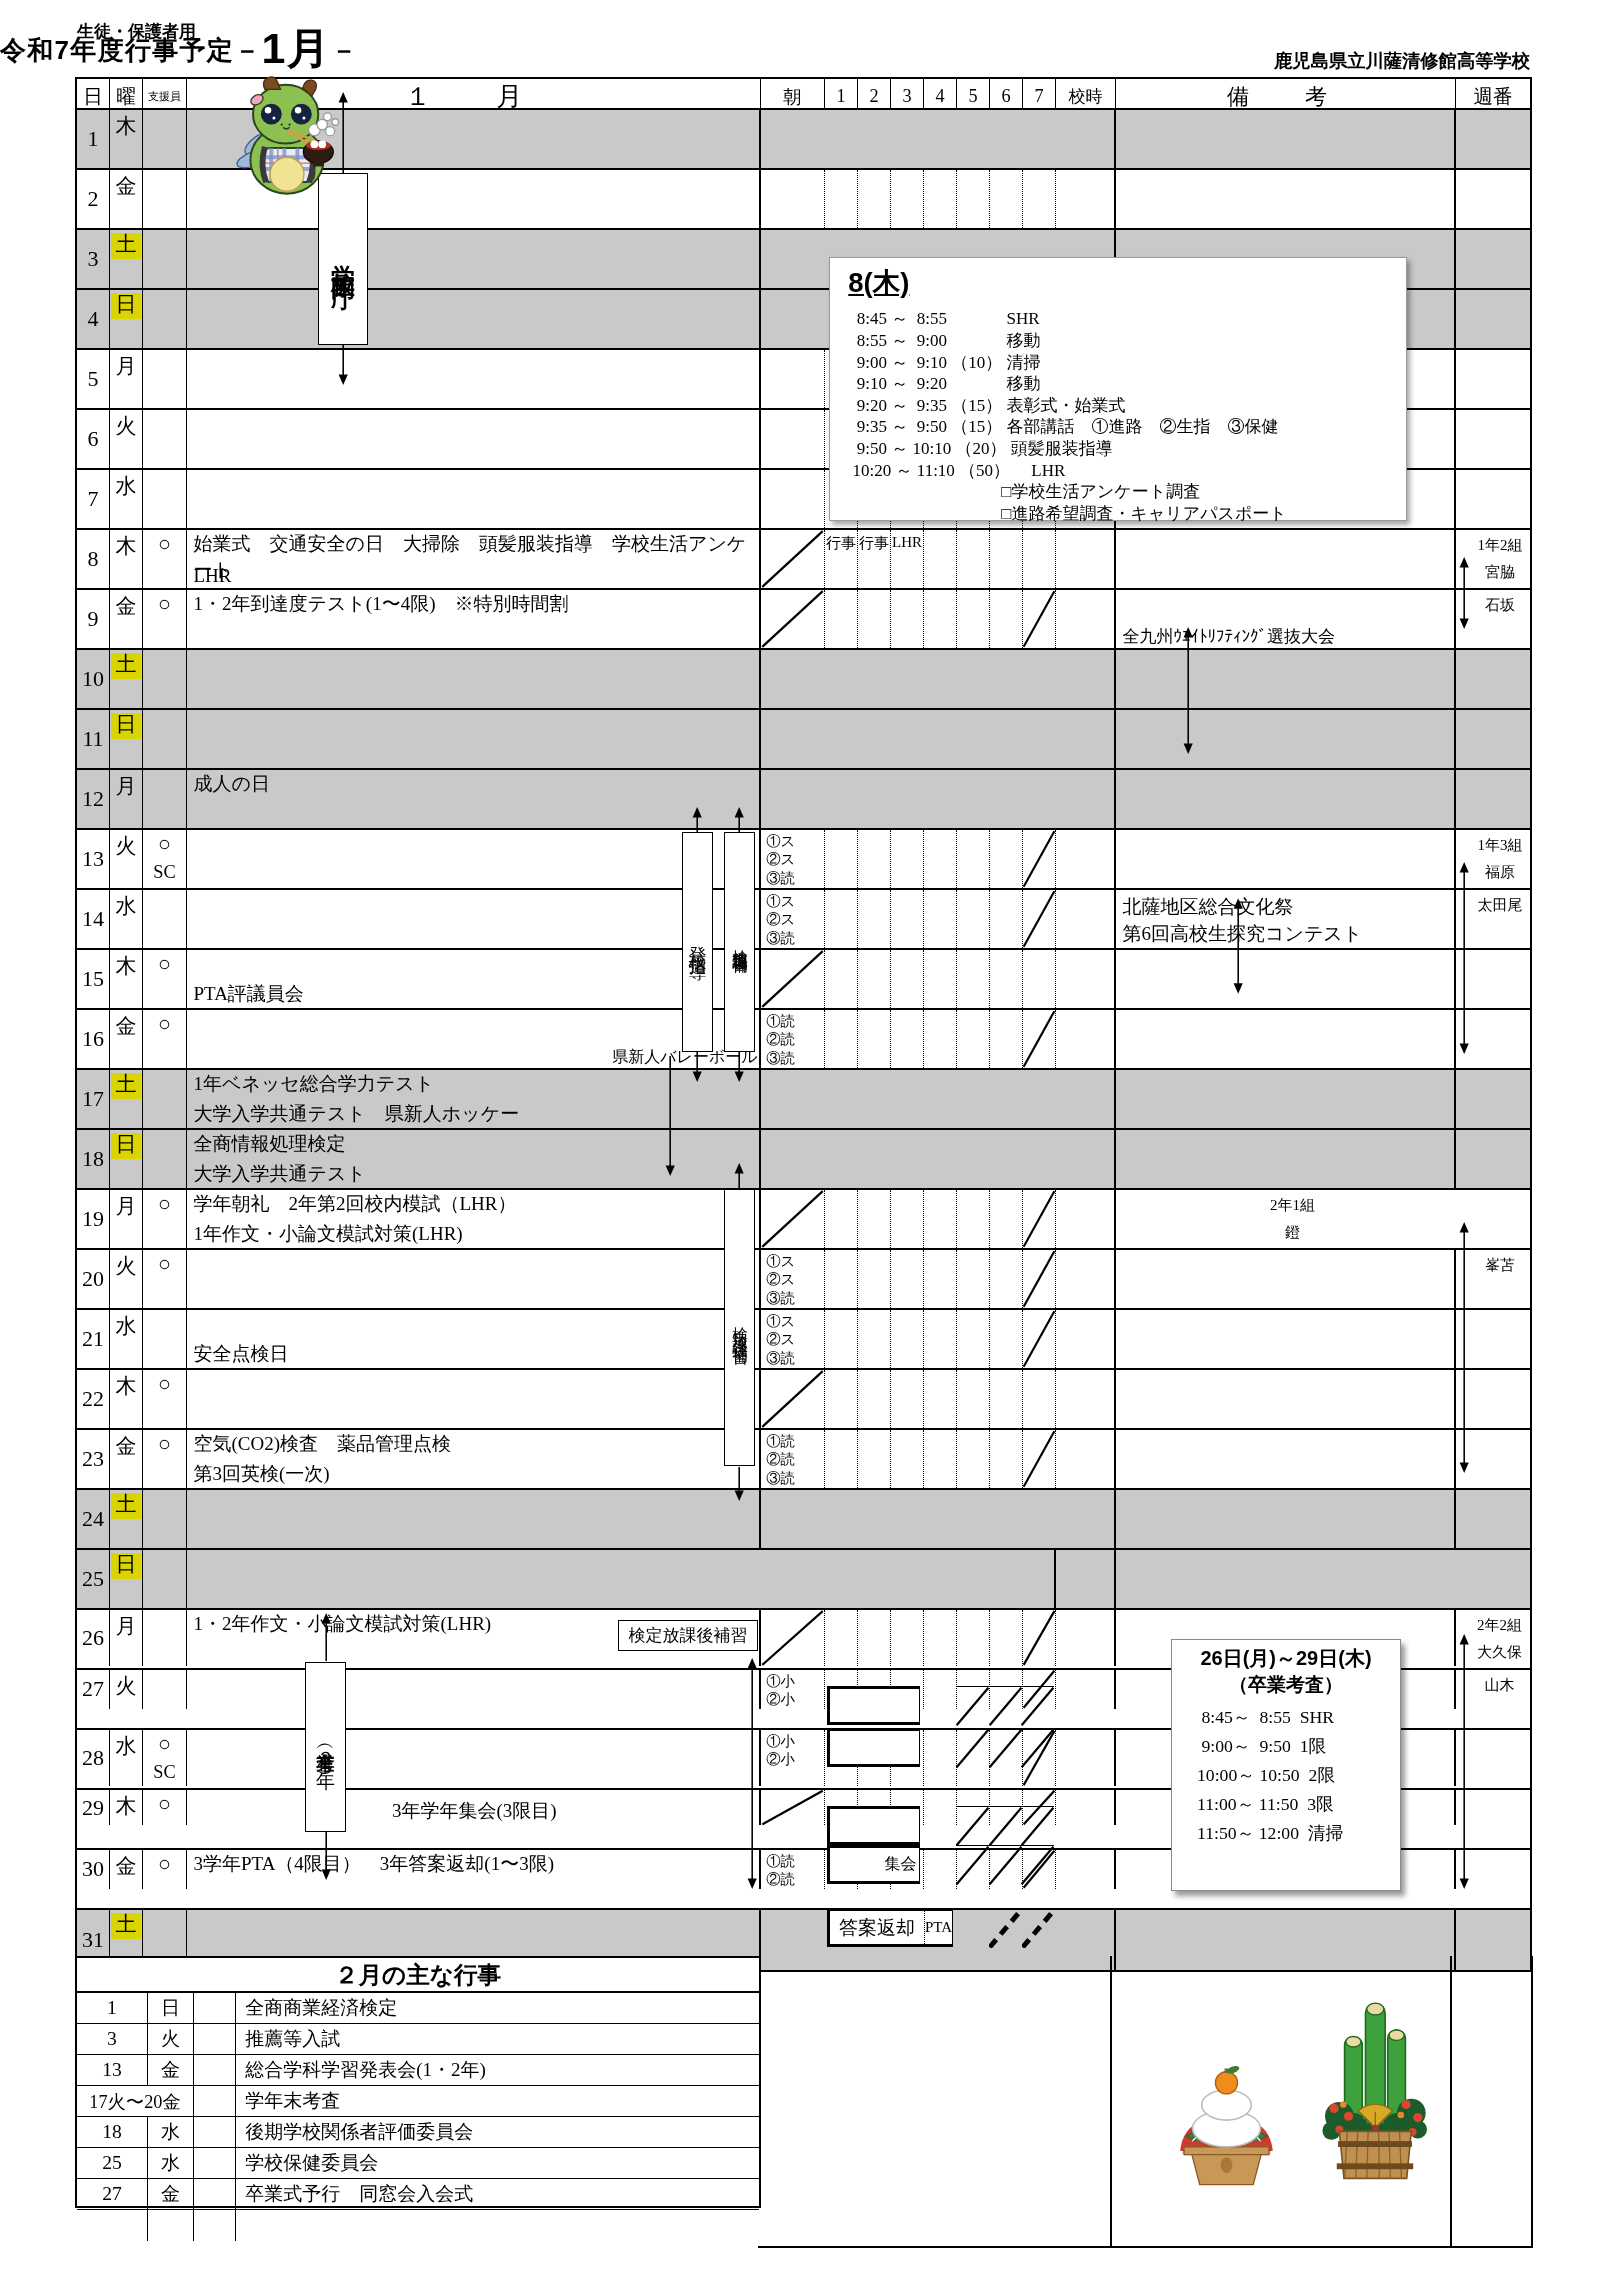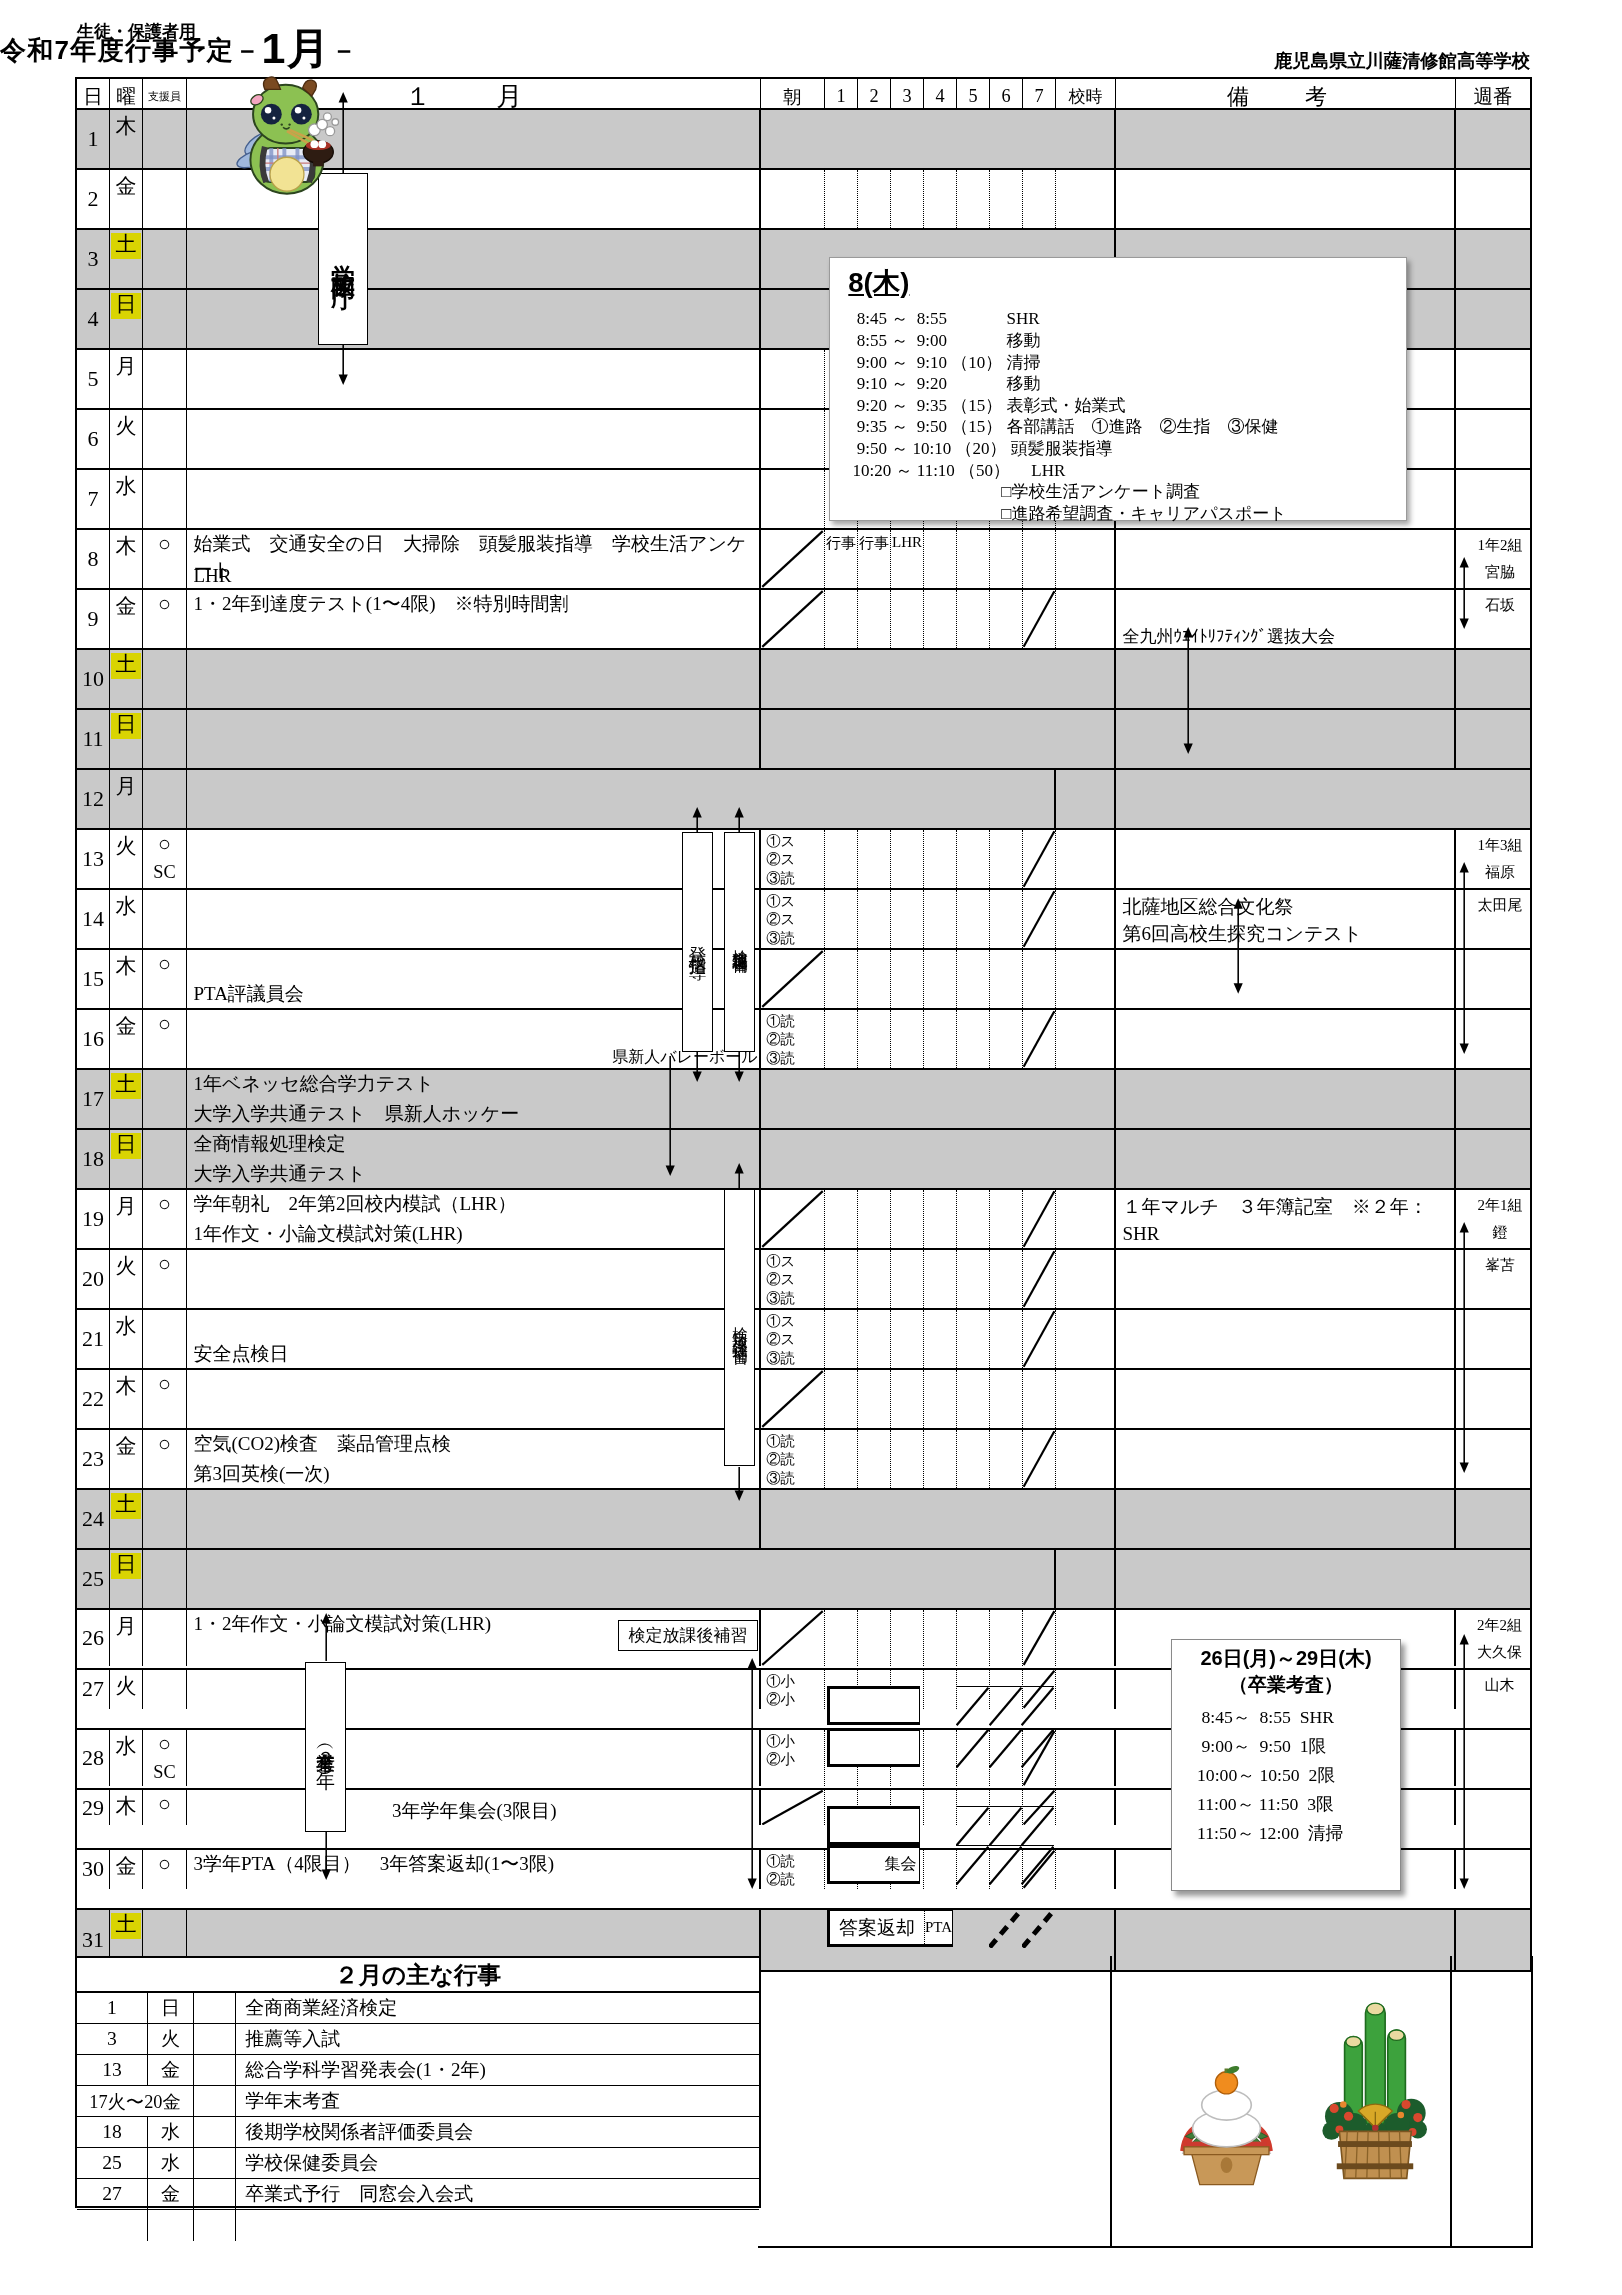--- a/index.html
+++ b/index.html
@@ -329,20 +329,23 @@
         <div class="c-p dot"></div>
         <div class="c-p dot"></div>
         <div class="bthick"></div>
         <div class="c-rem bthick"></div>
         <div class="c-wk"></div>
       </div>
       <div class="tr gray">
         <div class="c-day">12</div>
         <div class="c-wd"><span>月</span></div>
         <div class="c-sup"></div>
+        <div class="c-ev bthick">
+          <div class="l1">成人の日</div>
+        </div>
         <div class="c-m dot"></div>
         <div class="c-p dot"></div>
         <div class="c-p dot"></div>
         <div class="c-p dot"></div>
         <div class="c-p dot"></div>
         <div class="c-p dot"></div>
         <div class="c-p dot"></div>
         <div class="c-p dot"></div>
         <div class="bthick"></div>
         <div class="c-rem bthick"></div>
@@ -526,25 +529,20 @@
         <div class="c-p dot"></div>
         <div class="c-p dot"></div>
         <div class="c-p dot"></div>
         <div class="c-p dot"></div>
         <div class="c-p dot">
           <svg class="slashsvg" viewBox="0 0 100 100" preserveAspectRatio="none">
             <line x1="2" y1="98" x2="98" y2="2" stroke="#000" vector-effect="non-scaling-stroke" stroke-width="2.2"></line>
           </svg>
         </div>
         <div class="bthick"></div>
-        <div class="c-rem bthick">
-          <div>
-            <div>１年マルチ　３年簿記室　※２年：SHR</div>
-          </div>
-        </div>
         <div class="c-wk">
           <div>2年1組</div>
           <div>鐙</div>
         </div>
       </div>
       <div class="tr">
         <div class="c-day">20</div>
         <div class="c-wd"><span>火</span></div>
         <div class="c-sup">
           <div>○</div>

